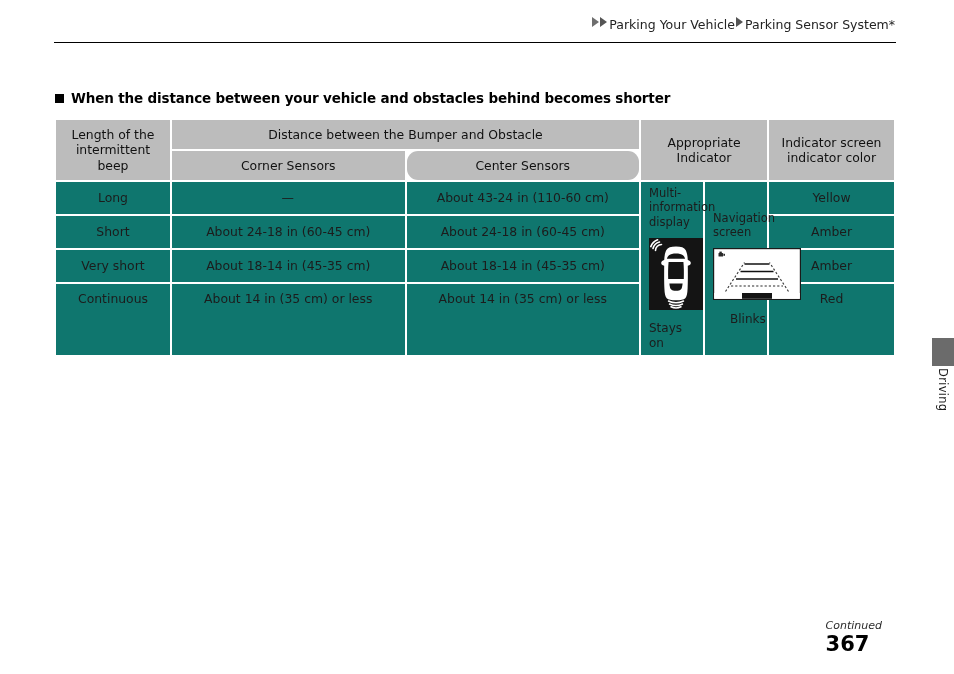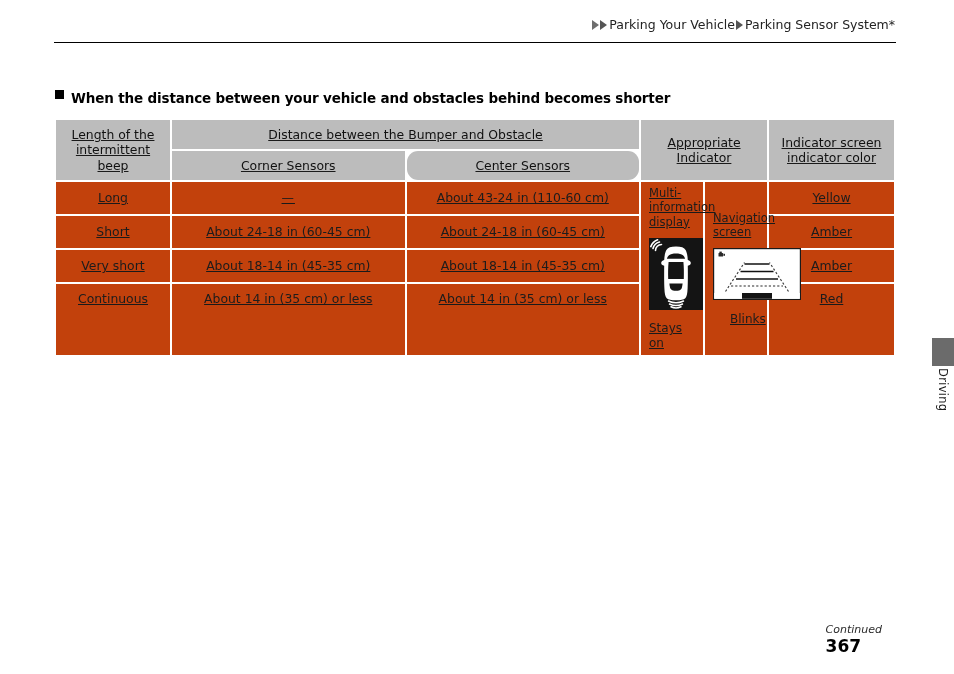--- a/index.html
+++ b/index.html
@@ -15,21 +15,20 @@
     position: relative;
     overflow: hidden;
   }
 
   
   .breadcrumb {
     position: absolute;
     top: 17px;
     right: 58px;
     display: flex;
-    align-items: center;
     font-size: 12.5px;
     color: #232323;
     white-space: nowrap;
   }
   .bc-arrow {
     display: inline-block;
     width: 0;
     height: 0;
     border-left: 7px solid #6e6e6e;
     border-top: 5px solid transparent;
@@ -48,20 +47,21 @@
     height: 1px;
     background: #000000;
   }
 
   
   .section-heading {
     position: absolute;
     top: 90px;
     left: 55px;
     display: flex;
+    align-items: center;
     font-size: 13.5px;
     font-weight: bold;
     color: #000;
     letter-spacing: -0.15px;
   }
   .heading-bullet {
     width: 9px;
     height: 9px;
     background: #000;
     margin-right: 7px;
@@ -73,24 +73,23 @@
     position: absolute;
     left: 54px;
     top: 118px;
     width: 842px;
   }
   table.spec {
     border-collapse: separate;
     border-spacing: 2px 2px;
     width: 100%;
     table-layout: fixed;
-    text-decoration: underline;
   }
   table.spec td {
-    background: #c2410c;
+    background: #0f766e;
     text-align: center;
     vertical-align: middle;
     font-size: 12.4px;
     color: #1c1c1c;
     padding: 4px 3px;
     line-height: 1.25;
   }
   table.spec td.hdr {
     background: #bcbcbc;
     color: #111;
@@ -161,21 +160,21 @@
     align-items: baseline;
     flex-direction: column;
   }
   .footer-continued {
     font-size: 11px;
     font-style: italic;
     color: #2a2a2a;
     margin-right: 14px;
   }
   .footer-page {
-    font-size: 17px;
+    font-size: 21px;
     font-weight: bold;
     color: #000;
   }
 </style>
 </head>
 <body>
 
 <div class="breadcrumb">
   <span class="bc-arrow"></span>
   <span class="bc-arrow dark"></span>

